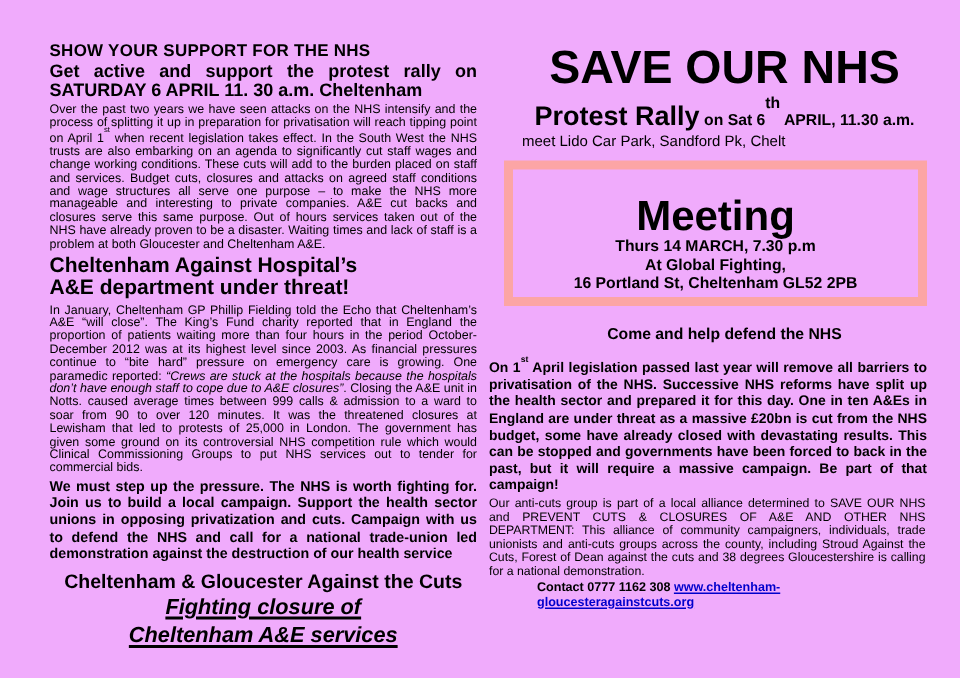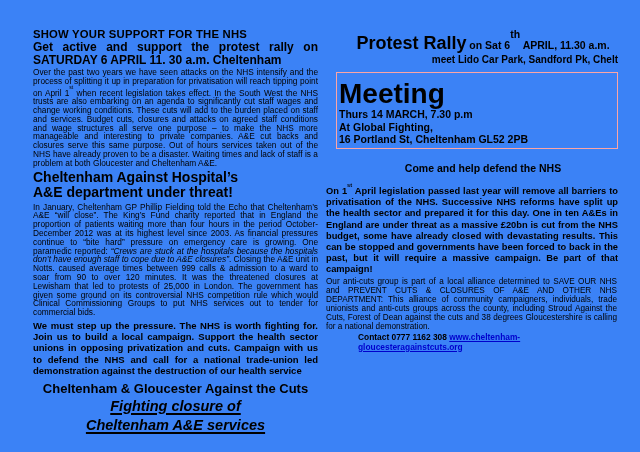--- a/index.html
+++ b/index.html
@@ -1,20 +1,20 @@
 <!DOCTYPE html>
 <html><head>
 <meta charset="utf-8">
 <style>
   html, body { margin: 0; padding: 0; background: #888; }
   .page {
     position: relative;
     width: 640px;
     height: 452px;
-    background: #3b82f6;
+    background: #f0abfc;
     font-family: "Liberation Sans", sans-serif;
     color: #000000;
     overflow: hidden;
   }
   .col { position: absolute; top: 0; }
   .col-left  { left: 33px;  top: 28px; width: 285px; }
   .col-right { left: 326px; top: 26px; width: 292px; }
 
   
   .lh1 { font-size: 11.3px; font-weight: bold; line-height: 13px; letter-spacing: .2px; }
@@ -30,26 +30,26 @@
   }
   .lital span { text-decoration: underline; text-decoration-thickness: 1.5px; text-underline-offset: 2px; }
   .ital { font-style: italic; }
   sup.ss { font-size: 62%; position: relative; top: -0.45em; }
 
   
   .r-title { font-size: 31px; font-weight: bold; text-align: center; line-height: 33px; margin: 2px 0 0 0; padding-left: 22px; }
   .r-rally { text-align: center; margin-top: 4px; padding-left: 22px; font-weight: bold; line-height: 18px; }
   .r-rally .lead { font-size: 18px; }
   .r-rally .rest { font-size: 10.5px; }
-  .r-meet { font-size: 10px; font-weight: bold; text-align: right; padding-left: 22px; line-height: 12px; }
+  .r-meet { font-size: 10px; font-weight: normal; text-align: left; padding-left: 22px; line-height: 12px; }
   .meeting-box {
     margin: 6px 0 0 10px;
-    border: 1px solid #fca5a5;
-    padding: 6px 2px 3px 2px;
-    text-align: left;
+    border: 6px solid #fca5a5;
+    padding: 16px 2px 3px 2px;
+    text-align: center;
   }
   .m-title { font-size: 28px; font-weight: bold; line-height: 29px; }
   .m-line  { font-size: 10.5px; font-weight: bold; line-height: 12.2px; }
   .r-come { font-size: 10.5px; font-weight: bold; text-align: center; margin-top: 13px; padding-left: 22px; }
   .r-bold { font-size: 9.3px; font-weight: bold; line-height: 11.2px; text-align: justify; margin: 9px 0 0 0; }
   .r-reg  { font-size: 8.2px; line-height: 9px; text-align: justify; margin: 1px 1px 0 0; }
   .r-contact { font-size: 8.4px; font-weight: bold; margin-top: 1px; margin-left: 32px; }
   .r-contact a { color: #0000cc; text-decoration: underline; font-weight: bold; }
 </style>
 </head>
@@ -75,20 +75,21 @@
 
     <div class="lbig">Cheltenham &amp; Gloucester Against the Cuts</div>
 
     <div class="lital"><span>Fighting closure of</span></div>
     <div class="lital"><span>Cheltenham A&amp;E services</span></div>
 
   </div>
 
   <div class="col col-right">
 
+    <div class="r-title">SAVE OUR NHS</div>
 
     <div class="r-rally"><span class="lead">Protest Rally</span><span class="rest"> on Sat 6</span><sup class="ss rest">th</sup><span class="rest"> APRIL, 11.30 a.m.</span></div>
 
     <div class="r-meet">meet Lido Car Park, Sandford Pk, Chelt</div>
 
     <div class="meeting-box">
       <div class="m-title">Meeting</div>
       <div class="m-line">Thurs 14 MARCH, 7.30 p.m</div>
       <div class="m-line">At Global Fighting,</div>
       <div class="m-line">16 Portland St, Cheltenham GL52 2PB</div>

